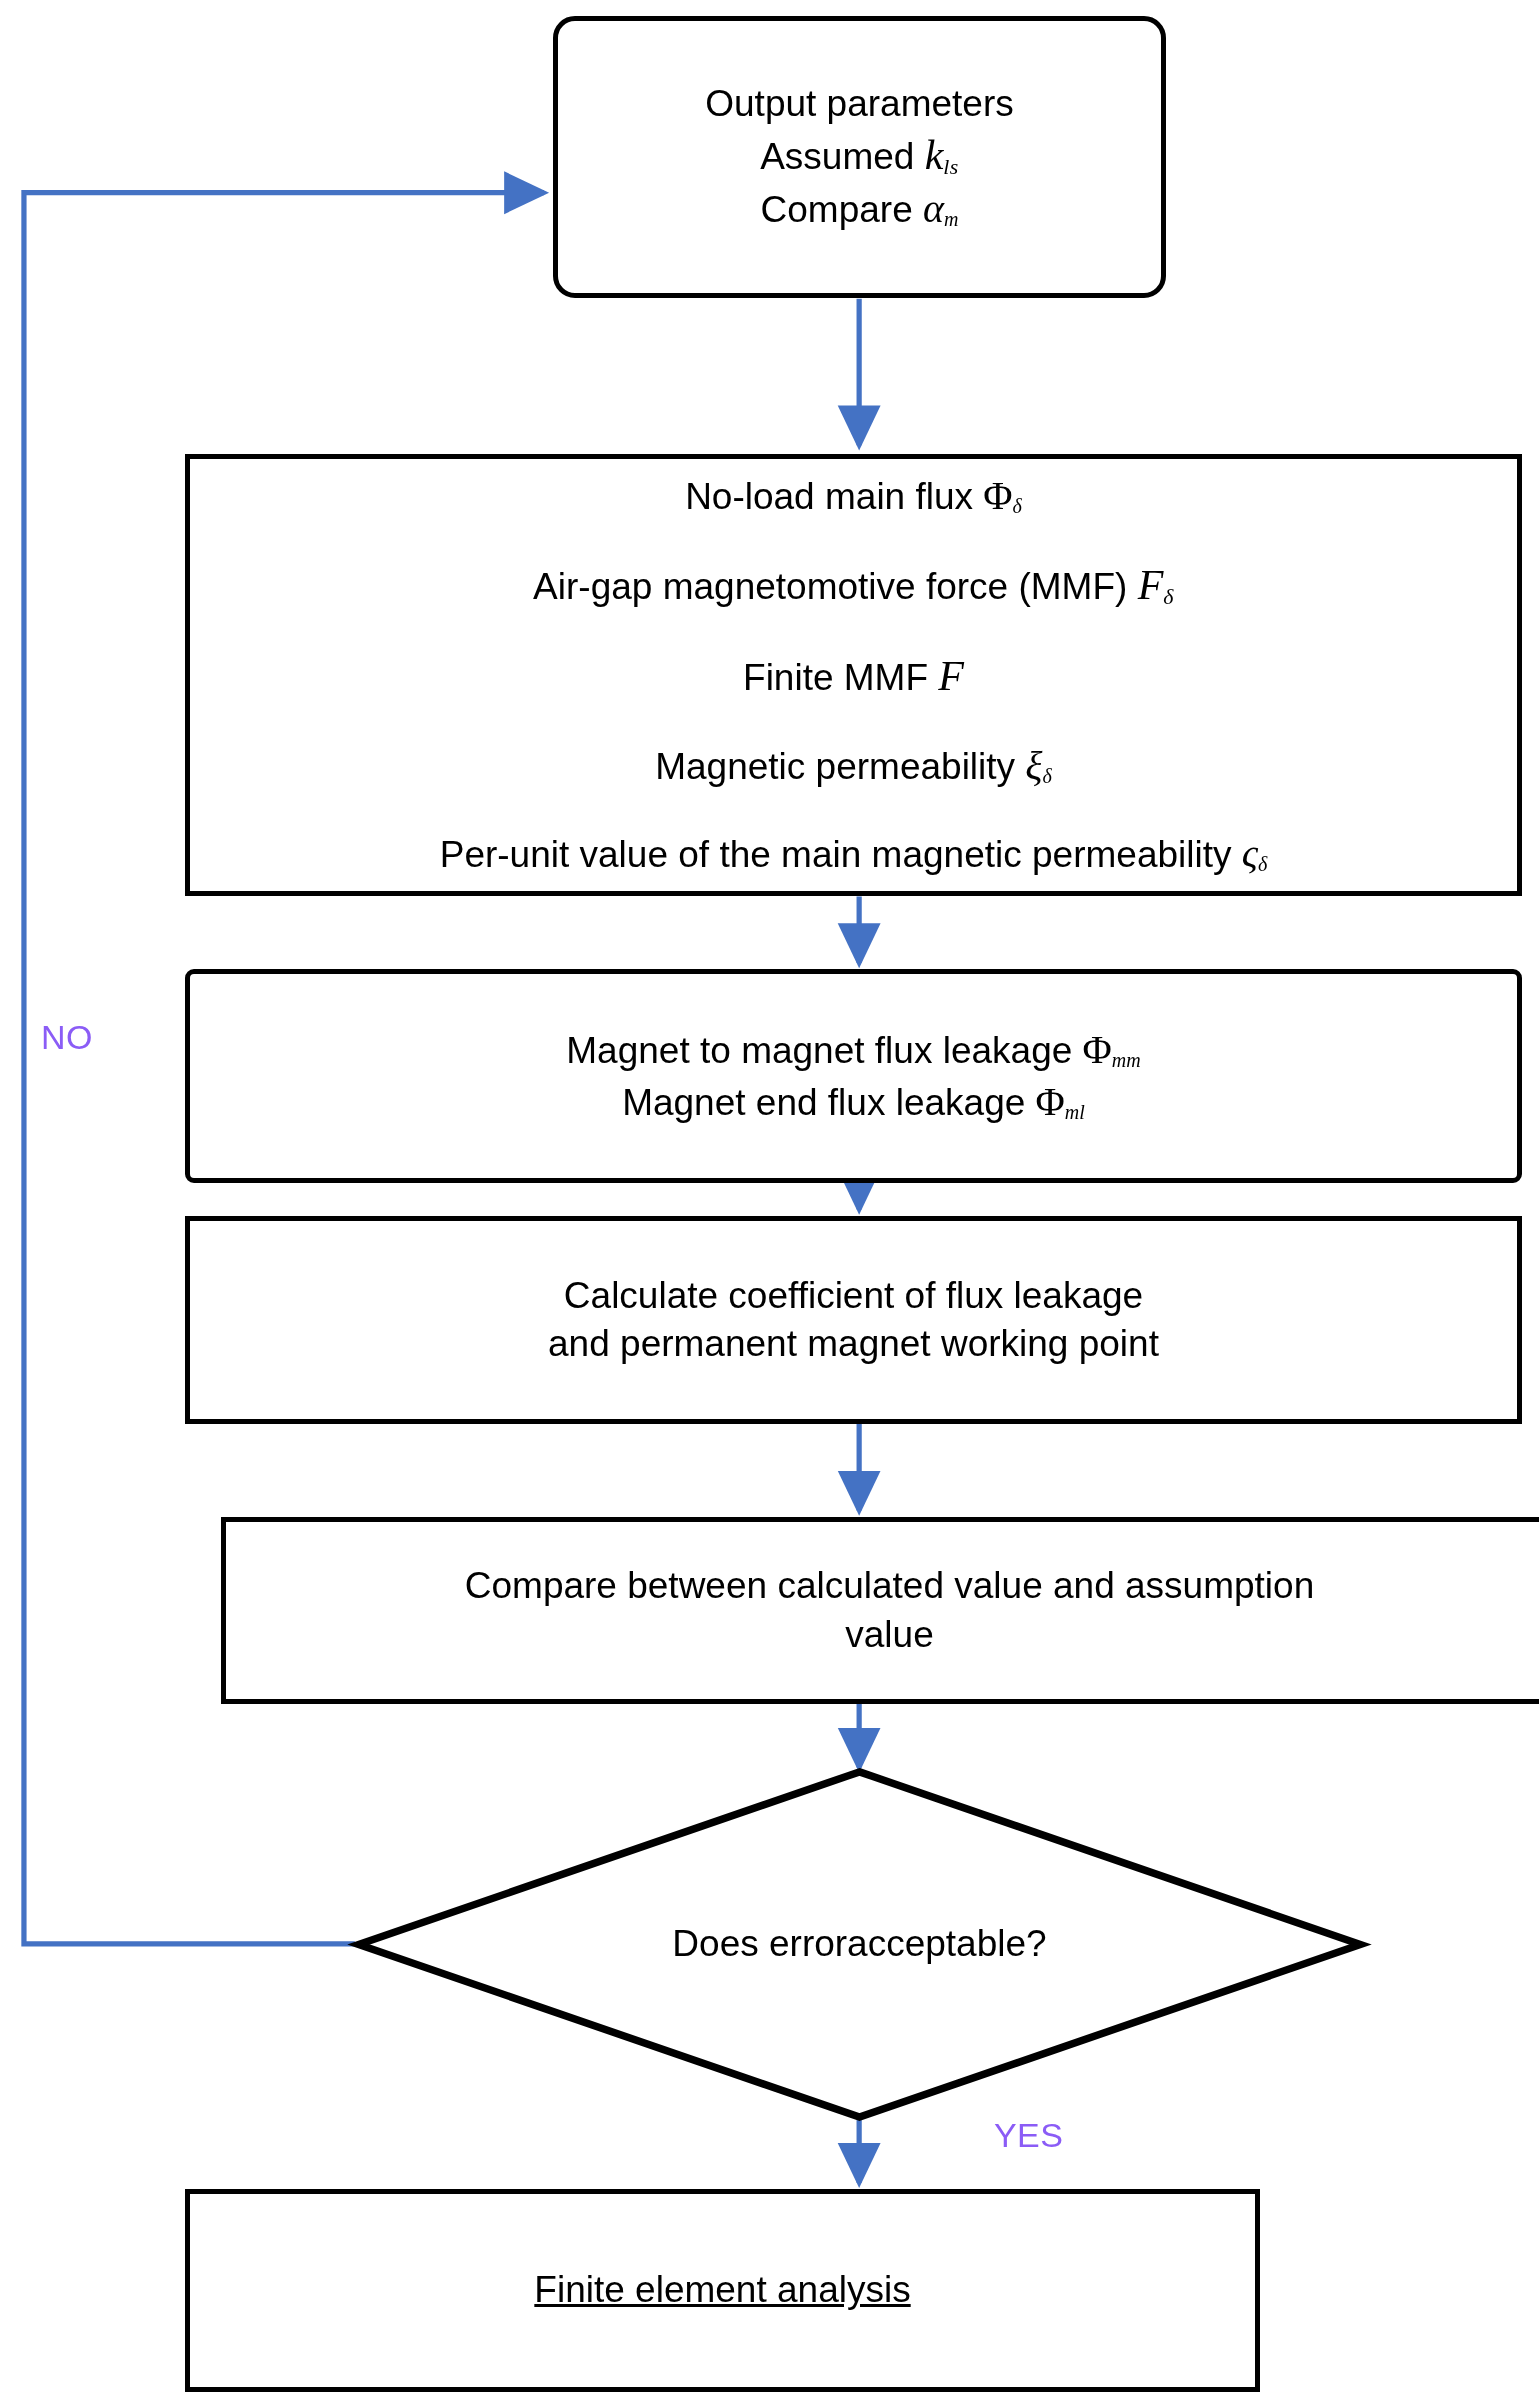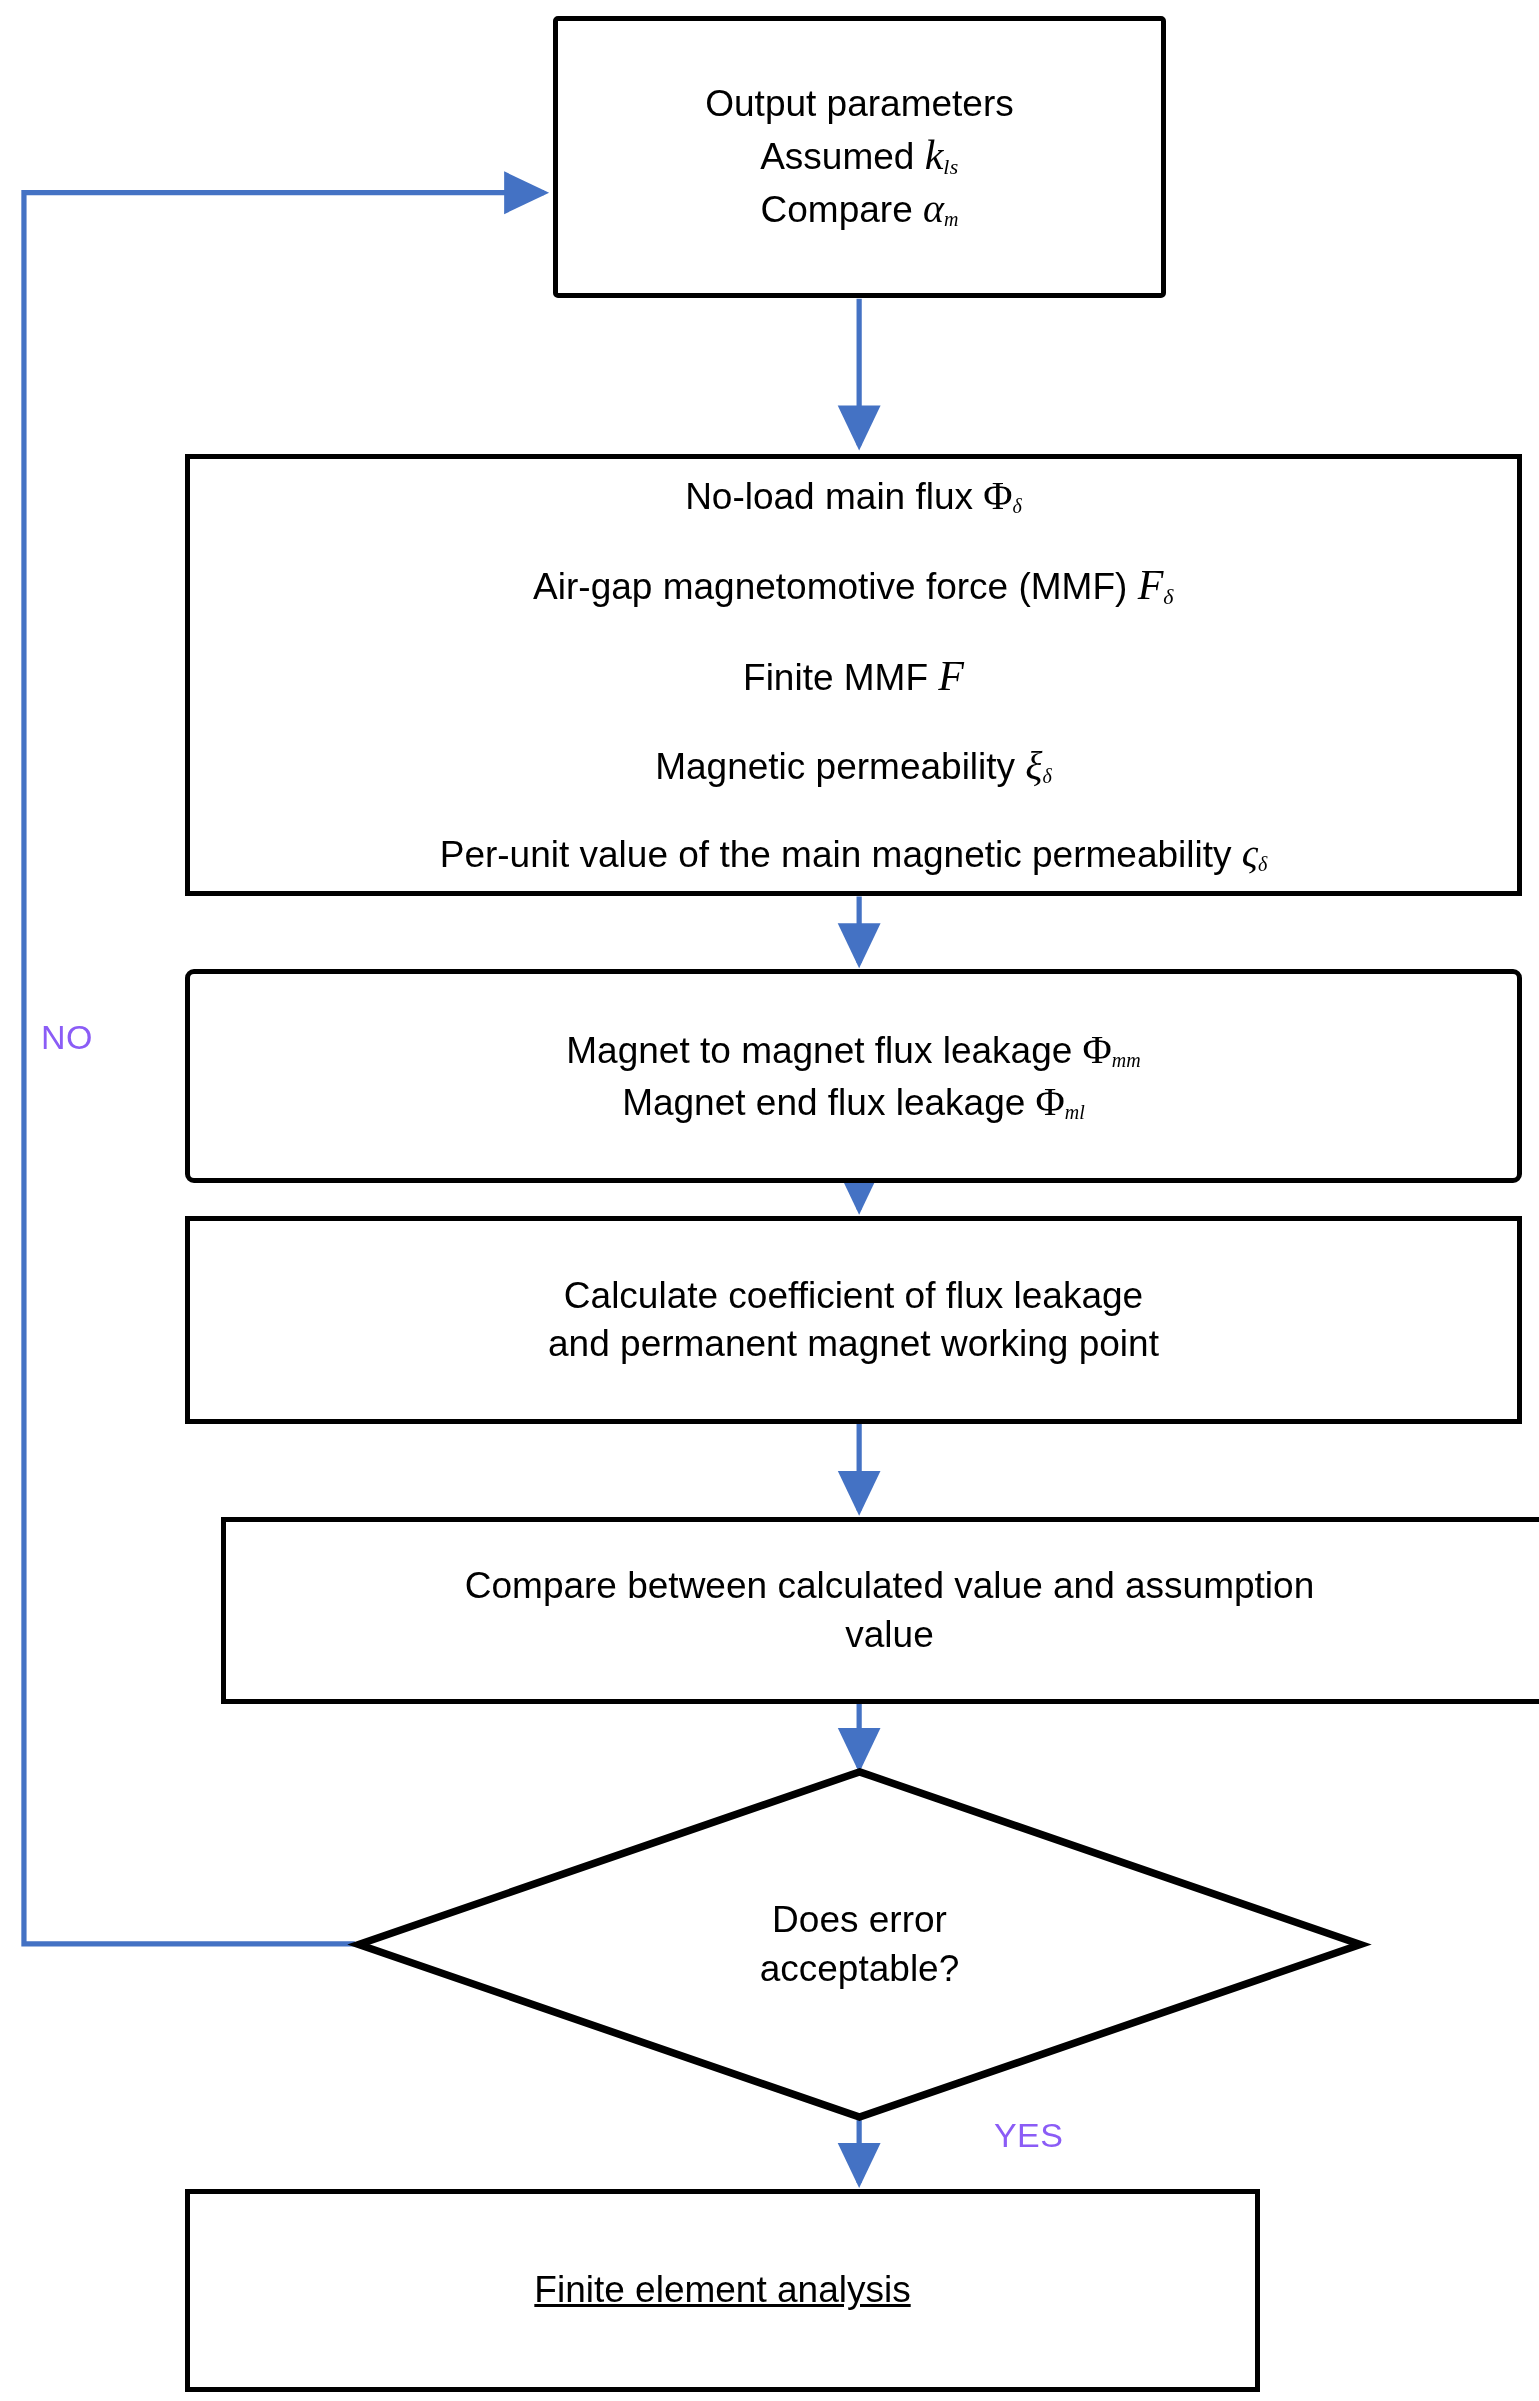--- a/index.html
+++ b/index.html
@@ -21,21 +21,21 @@
     box-sizing:border-box;
     background:#ffffff;
     border:5.2px solid #000000;
     display:flex;
     flex-direction:column;
     align-items:center;
     justify-content:center;
     text-align:center;
     color:#000000;
   }
-  .node.rounded{ border-radius:5px; }
+  .node.rounded{ border-radius:22px; }
   .line{
     display:block;
     width:100%;
     line-height:1.30;
     font-size:37px;
     white-space:nowrap;
   }
   
   .mi{
     font-family:"Liberation Serif", serif;
@@ -70,21 +70,21 @@
     vertical-align:-0.22em;
   }
   
   .diamond-wrap{ position:absolute; }
   .diamond-wrap svg{ display:block; overflow:visible; }
   .diamond-label{
     position:absolute;
     left:0; top:0;
     width:100%; height:100%;
     display:flex;
-    flex-direction:column;
+    flex-direction:row;
     align-items:center;
     justify-content:center;
     text-align:center;
     font-size:37px;
     line-height:1.32;
     color:#000;
     pointer-events:none;
   }
   
   .conn{ position:absolute; }

